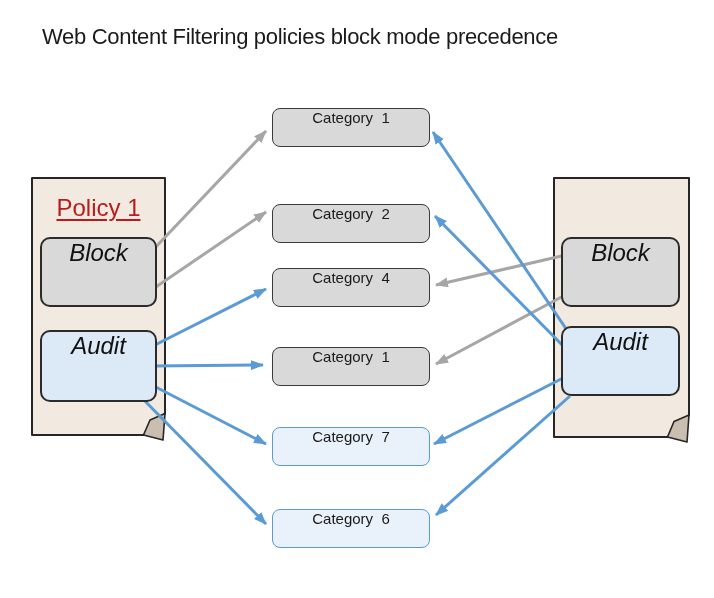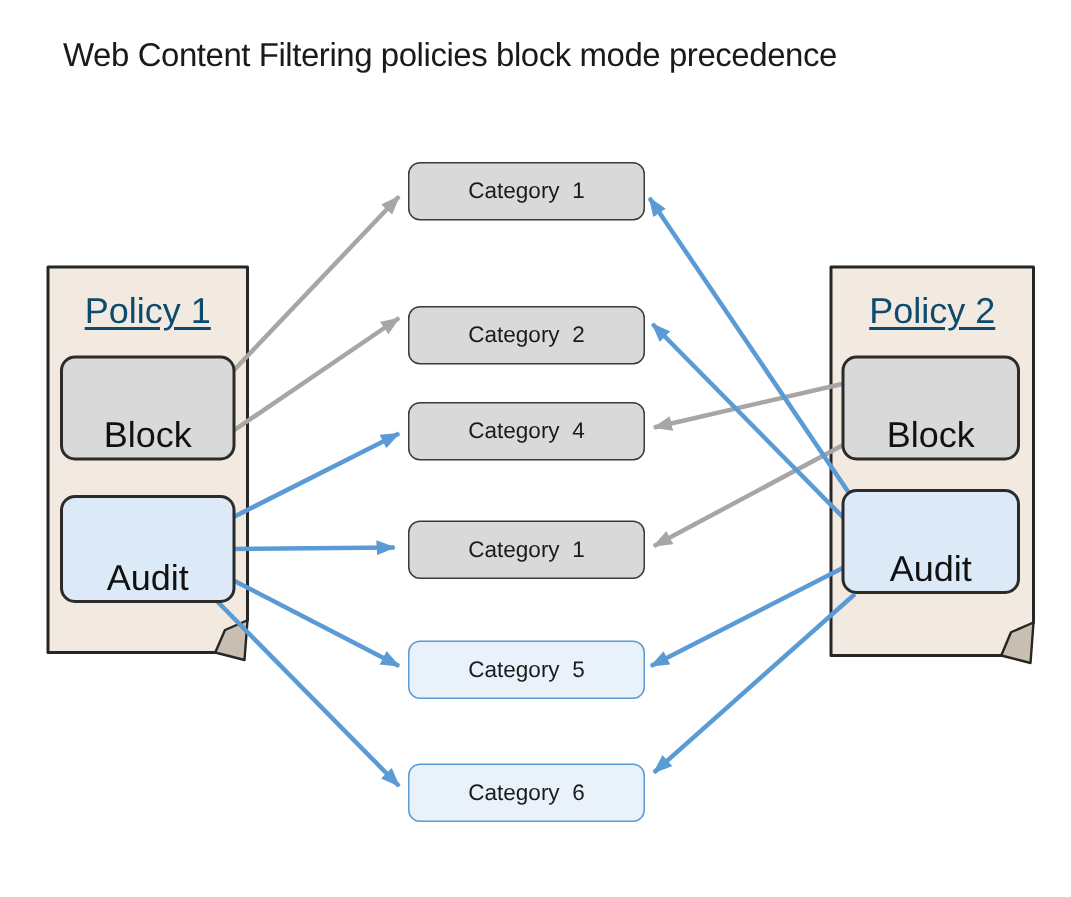--- a/index.html
+++ b/index.html
@@ -13,42 +13,43 @@
   .title{
     position:absolute;left:42px;top:24px;
     font-size:22px;letter-spacing:-0.3px;color:#1a1a1a;
     white-space:nowrap;
   }
   svg.layer{position:absolute;left:0;top:0;}
   #paper-layer{z-index:1;}
   #arrow-layer{z-index:2;}
   .policy-label{
     position:absolute;z-index:3;
-    font-size:24px;color:#0c4a6e;text-align:center;
+    font-size:24px;color:#b91c1c;text-align:center;
     text-decoration:underline;text-underline-offset:3px;
     white-space:nowrap;
   }
   .policy-label.p1{left:32px;top:194px;width:133px;}
   .policy-label.p2{left:554px;top:194px;width:135px;}
   .box{
     position:absolute;z-index:3;
-    display:flex;align-items:flex-end;justify-content:center;
+    display:flex;align-items:flex-start;justify-content:center;
     font-size:24px;color:#111;
     border:2px solid #2b2b2b;border-radius:10px;
     box-sizing:border-box;
+    font-style:italic;
   }
   .box.block{background:#D9D9D9;}
   .box.audit{background:#DCE9F6;}
   .b1{left:40px;top:237px;width:117px;height:70px;}
   .a1{left:40px;top:330px;width:117px;height:72px;}
   .b2{left:561px;top:237px;width:119px;height:70px;}
   .a2{left:561px;top:326px;width:119px;height:70px;}
   .cat{
     position:absolute;z-index:3;left:272px;width:158px;height:39px;
-    display:flex;align-items:center;justify-content:center;
+    display:flex;justify-content:center;
     border-radius:8px;box-sizing:border-box;
     font-size:15px;color:#1a1a1a;white-space:pre;
   }
   .cat.block{background:#D9D9D9;border:1.5px solid #3a3a3a;}
   .cat.audit{background:#E9F1FB;border:1.5px solid #5B9BD5;}
 </style>
 </head>
 <body>
 
 <div class="stage">
@@ -88,40 +89,39 @@
   </svg>
 
   <div class="policy-label p1">Policy 1</div>
   <div class="box block b1" style="background: rgb(217, 217, 217);">
     <span>Block</span>
   </div>
   <div class="box audit a1" style="background: rgb(220, 233, 246);">
     <span>Audit</span>
   </div>
 
-  <div class="policy-label p2">Policy 2</div>
   <div class="box block b2" style="background: rgb(217, 217, 217);">
     <span>Block</span>
   </div>
   <div class="box audit a2" style="background: rgb(220, 233, 246);">
     <span>Audit</span>
   </div>
 
   <div class="cat block" style="top:108px">
     <span>Category  1</span>
   </div>
   <div class="cat block" style="top:204px">
     <span>Category  2</span>
   </div>
   <div class="cat block" style="top:268px">
     <span>Category  4</span>
   </div>
   <div class="cat block" style="top:347px">
     <span>Category  1</span>
   </div>
   <div class="cat audit" style="top: 427px; background: rgb(233, 241, 251); border-color: rgb(91, 155, 213);">
-    <span>Category  5</span>
+    <span>Category  7</span>
   </div>
   <div class="cat audit" style="top: 509px; background: rgb(233, 241, 251); border-color: rgb(91, 155, 213);">
     <span>Category  6</span>
   </div>
 
 </div>
 
 </body></html>

